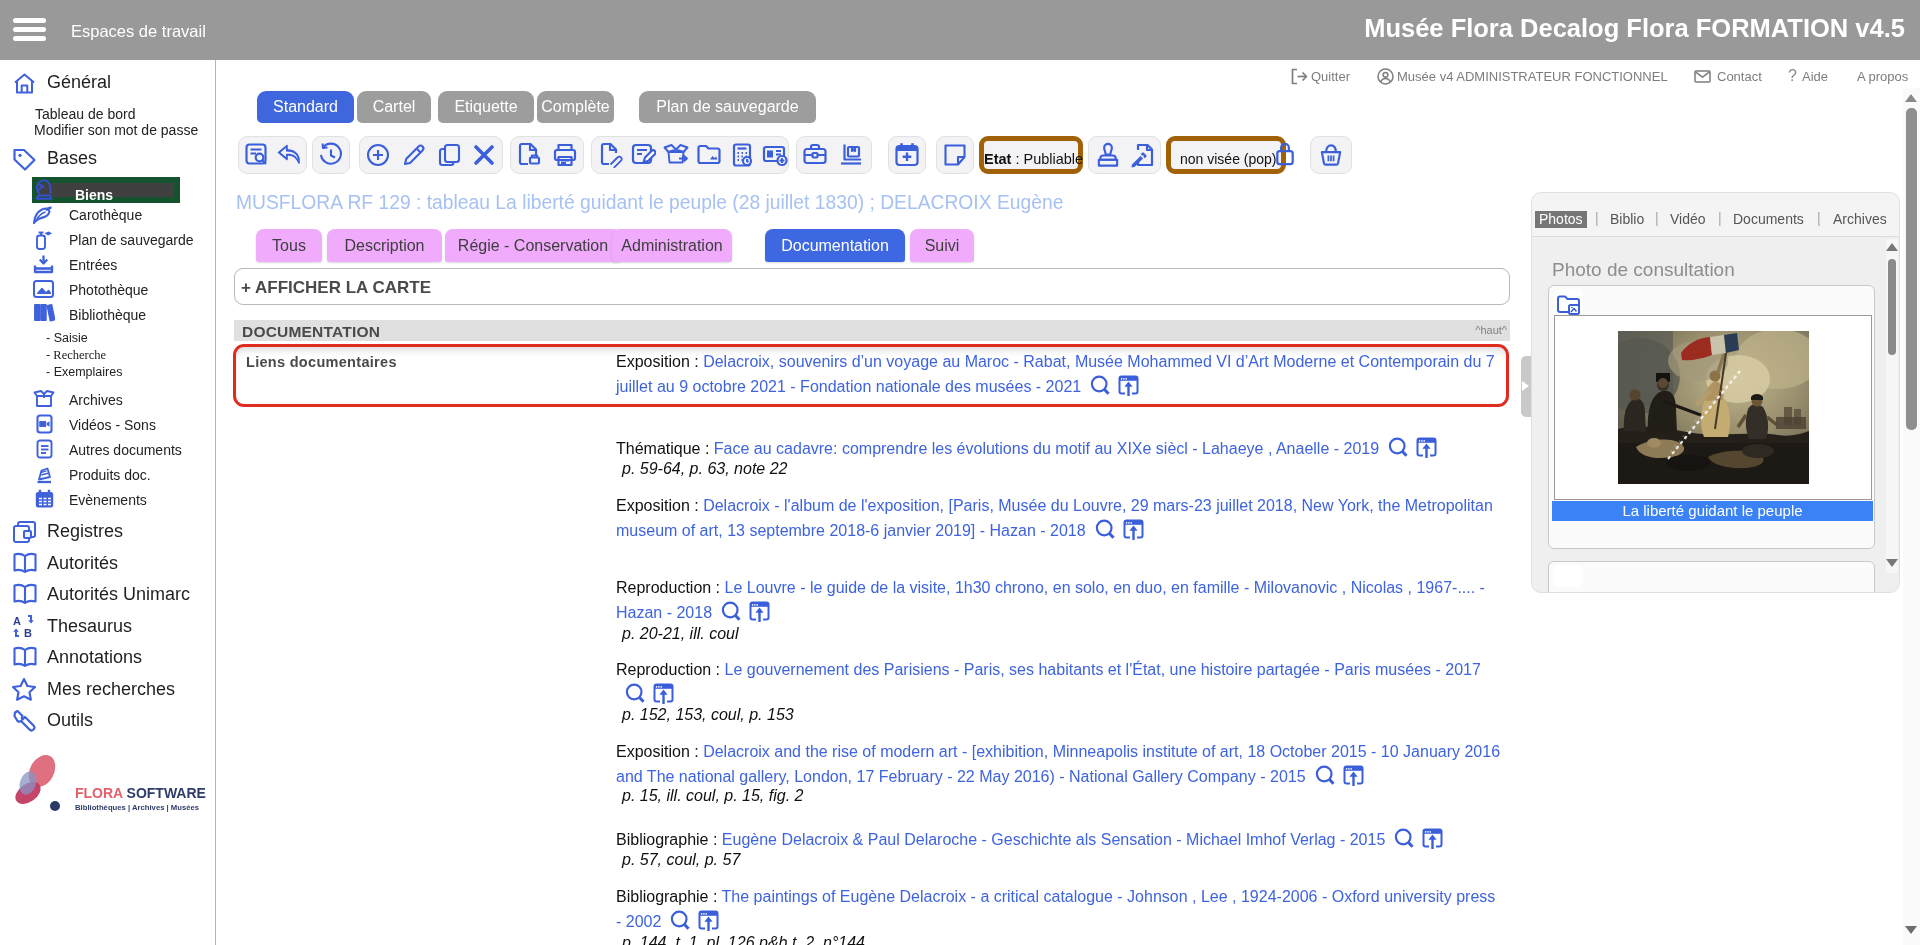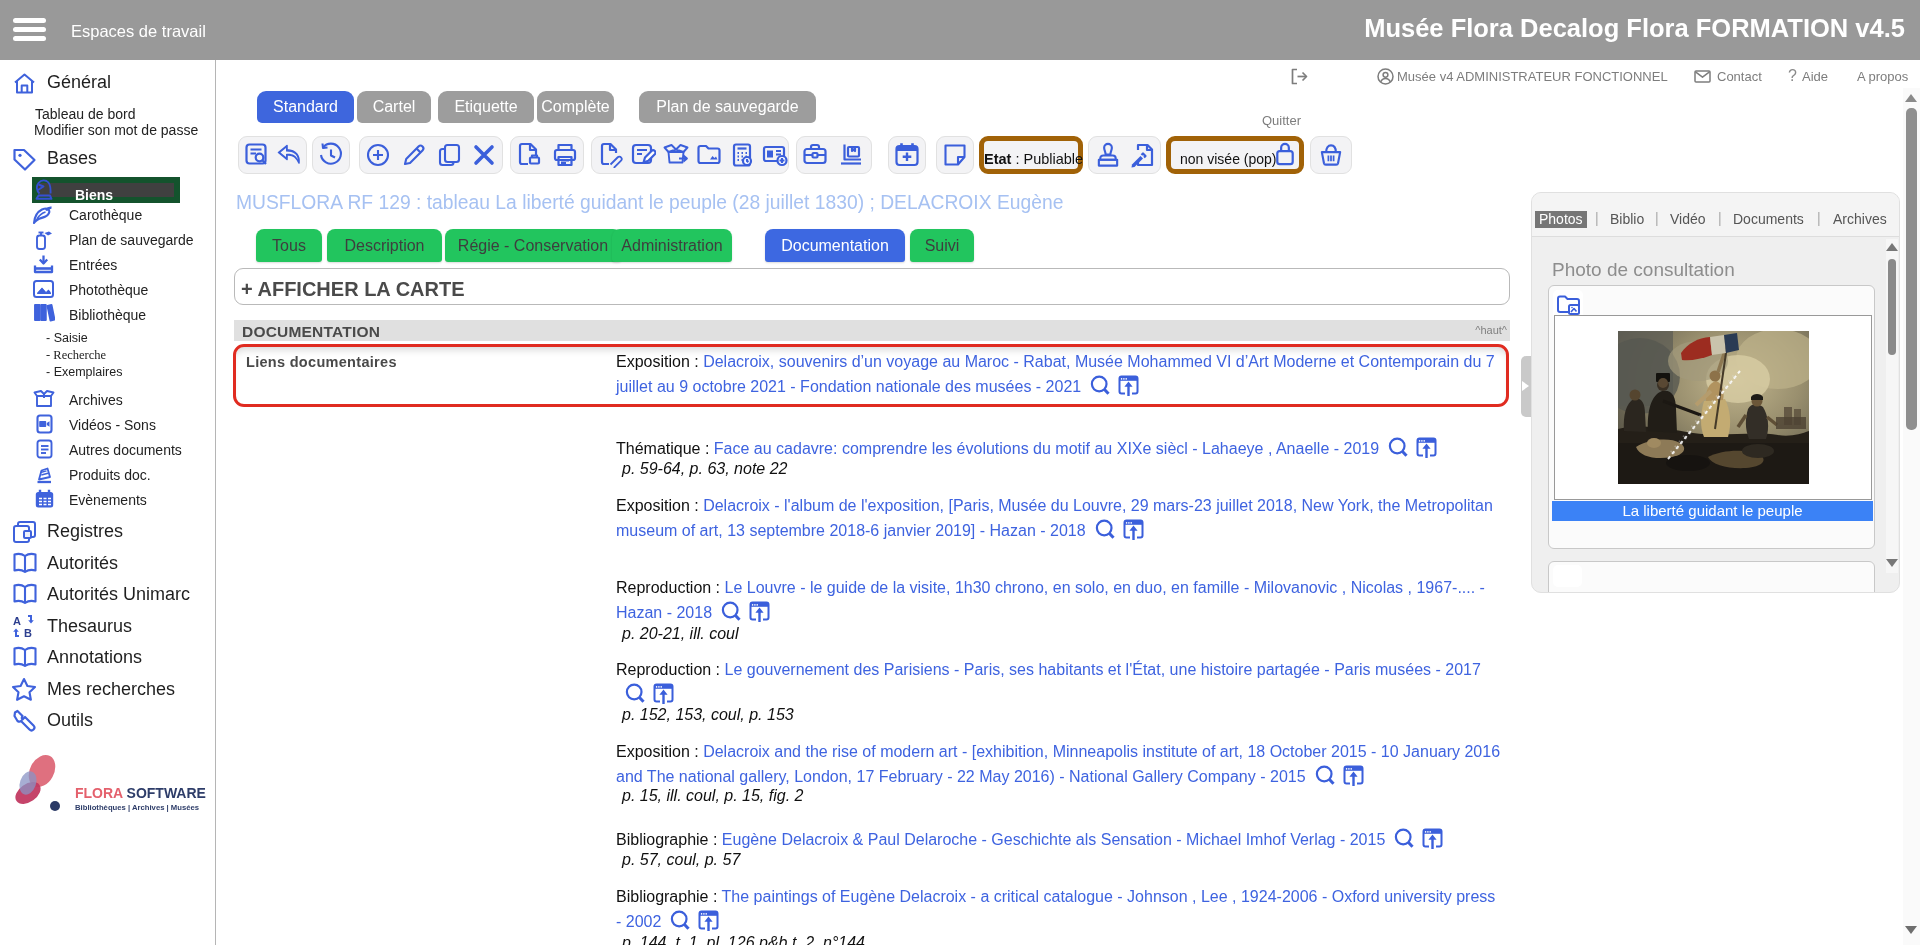--- a/index.html
+++ b/index.html
@@ -28,27 +28,27 @@
   color:#fff; font-size:16px; text-align:center; line-height:32px; }
 .tab1.active { background:#3e66dd; }
 
 .tgroup { position:absolute; top:136px; height:38px; background:#f3f3f5; border:1px solid #e1e1e1; border-radius:9px; }
 .ticon { position:absolute; top:6px; width:26px; height:26px; }
 .chip { position:absolute; top:136px; height:38px; background:#f3f3f5; border:5px solid #a16207; border-radius:9px;
   font-size:14.5px; color:#111; line-height:36px; white-space:nowrap; }
 
 #rectitle { position:absolute; left:236px; top:192px; font-size:19.3px; color:#a6c1f2; white-space:nowrap; }
 
-.tab2 { position:absolute; top:229px; height:33px; border-radius:8px 8px 3px 3px; background:#22c55e;
+.tab2 { position:absolute; top:229px; height:33px; border-radius:8px 8px 3px 3px; background:#f0abfc;
   color:#3e3e3e; font-size:16px; text-align:center; line-height:33px; box-shadow:0 1px 2px rgba(0,0,0,0.15);}
 .tab2.active { background:#3d68e1; color:#fff; }
 
 #carte { position:absolute; left:234px; top:268px; width:1276px; height:37px; background:#fff;
   border:1px solid #b9b9b9; border-radius:9px; }
-#carte span { position:absolute; left:6px; top:9px; font-size:20px; font-weight:bold; color:#4a4a4a; }
+#carte span { position:absolute; left:6px; top:9px; font-size:17px; font-weight:bold; color:#4a4a4a; }
 
 #dochead { position:absolute; left:234px; top:320px; width:1276px; height:21px; background:#e0e0e0; }
 #dochead .t { position:absolute; left:8px; top:3px; font-size:15.5px; font-weight:bold; color:#4a4a4a; letter-spacing:0.2px; }
 #dochead .h { position:absolute; right:3px; top:4px; font-size:11px; color:#808080; }
 
 #redbox { position:absolute; left:233px; top:344px; width:1276px; height:63px; border:3px solid #e02b20; border-radius:11px; box-shadow:inset 0 7px 9px -5px rgba(0,0,0,0.18); }
 #lienslabel { position:absolute; left:246px; top:354px; font-size:14.5px; font-weight:bold; color:#4a4a4a; letter-spacing:0.3px; }
 
 .dline { position:absolute; left:616px; font-size:16px; color:#101010; white-space:nowrap; }
 .dline a { color:#3e63e0; text-decoration:none; }
@@ -252,21 +252,21 @@
     <path d="M3 3.5 L5.5 2 L10.5 7 C9.5 8.5 9.5 9.5 10.5 10.5 L13 8 L21.5 16.5 C22.6 17.6 22.6 19.4 21.5 20.5 C20.4 21.6 18.6 21.6 17.5 20.5 L9 12 C8 13 7 13 5.5 12 L2.5 7 Z"></path>
   </svg>
 </div>
 
 <div id="toplinks">
   <svg class="abs" style="left:1290px;top:68px;" width="18" height="17" viewBox="0 0 18 17" fill="none" stroke="#7d7d7d" stroke-width="1.7" stroke-linejoin="round">
     <path d="M7 1.5 H2.5 V15.5 H7"></path>
       <path d="M7.5 8.5 H16"></path>
       <path d="M12.5 4.5 L16.5 8.5 L12.5 12.5"></path>
   </svg>
-  <div class="toplink" style="left:1262px;margin-top:44px;">Quitter</div>
+  <div class="toplink" style="left:1311px;">Quitter</div>
   <svg class="abs" style="left:1377px;top:68px;" width="17" height="17" viewBox="0 0 17 17" fill="none" stroke="#7d7d7d" stroke-width="1.5">
     <circle cx="8.5" cy="8.5" r="7.5"></circle>
       <circle cx="8.5" cy="6.8" r="2.4"></circle>
       <path d="M3.7 14 C4.6 11.5 6.3 10.4 8.5 10.4 C10.7 10.4 12.4 11.5 13.3 14"></path>
   </svg>
   <div class="toplink" style="left:1397px;">Musée v4 ADMINISTRATEUR FONCTIONNEL</div>
   <svg class="abs" style="left:1694px;top:70px;" width="17" height="13" viewBox="0 0 17 13" fill="none" stroke="#7d7d7d" stroke-width="1.5" stroke-linejoin="round">
     <rect x="1" y="1" width="15" height="11" rx="1"></rect>
       <path d="M1.5 1.8 L8.5 7.2 L15.5 1.8"></path>
   </svg>
@@ -288,21 +288,21 @@
   <div class="tgroup" style="left:238px;width:69px;"></div>
   <div class="tgroup" style="left:312px;width:38px;"></div>
   <div class="tgroup" style="left:359px;width:144px;"></div>
   <div class="tgroup" style="left:510px;width:74px;"></div>
   <div class="tgroup" style="left:591px;width:198px;"></div>
   <div class="tgroup" style="left:796px;width:76px;"></div>
   <div class="tgroup" style="left:888px;width:38px;"></div>
   <div class="tgroup" style="left:936px;width:38px;"></div>
   <div class="chip" style="left:979px;width:104px;text-align:center;"><b>Etat</b> : Publiable</div>
   <div class="tgroup" style="left:1088px;width:73px;"></div>
-  <div class="chip" style="left:1166px;width:138px;"><span style="margin-left:9px;font-size:14px;">non visée (pop)</span></div>
+  <div class="chip" style="left:1166px;width:120px;"><span style="margin-left:9px;font-size:14px;">non visée (pop)</span></div>
   <div class="tgroup" style="left:1310px;width:42px;"></div>
 
   <svg class="ticon" style="left:244px;top:142px;" width="26" height="26" viewBox="0 0 26 26" fill="none" stroke="#3b5fdb" stroke-width="2.2" stroke-linejoin="round">
     <rect x="2.5" y="2.5" width="19" height="19" rx="3"></rect>
       <path d="M6.5 7.5 H17.5 M6.5 11.5 H12"></path>
     <circle cx="15.5" cy="15.5" r="3.8"></circle>
       <path d="M18.3 18.3 L22 22"></path>
   </svg>
   <svg class="ticon" style="left:276px;top:142px;" width="26" height="26" viewBox="0 0 26 26">
     <path d="M11 3.5 L2.5 10.5 L11 17.5 V13.2 C16.5 12.3 20.5 15.5 23 21 C23.6 14.5 20.5 8.2 11 7.8 Z" fill="#3b5fdb" stroke="#3b5fdb" stroke-width="1.6" stroke-linejoin="round"></path>

